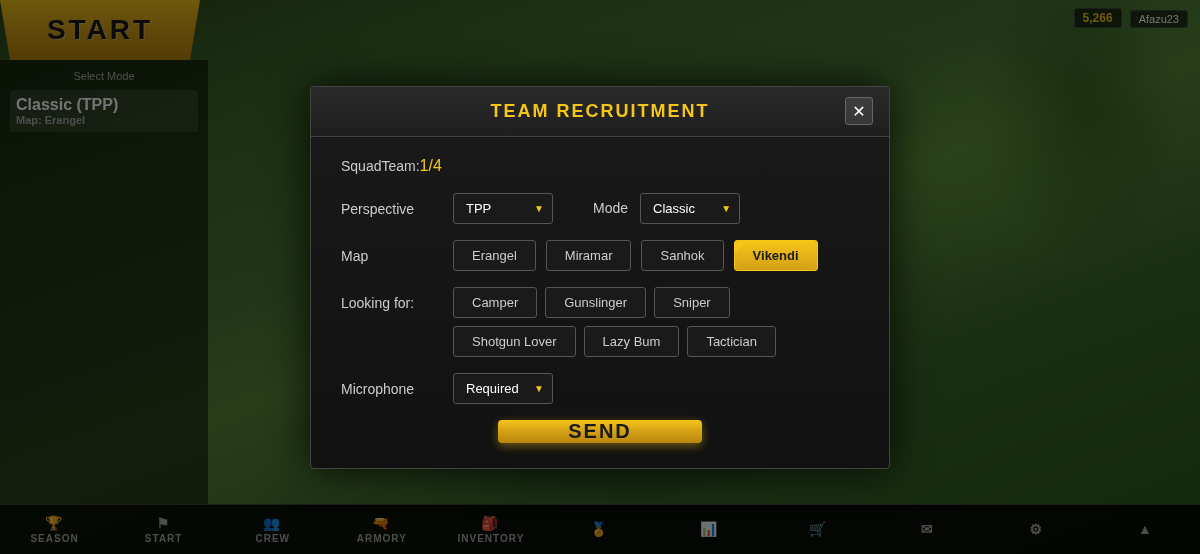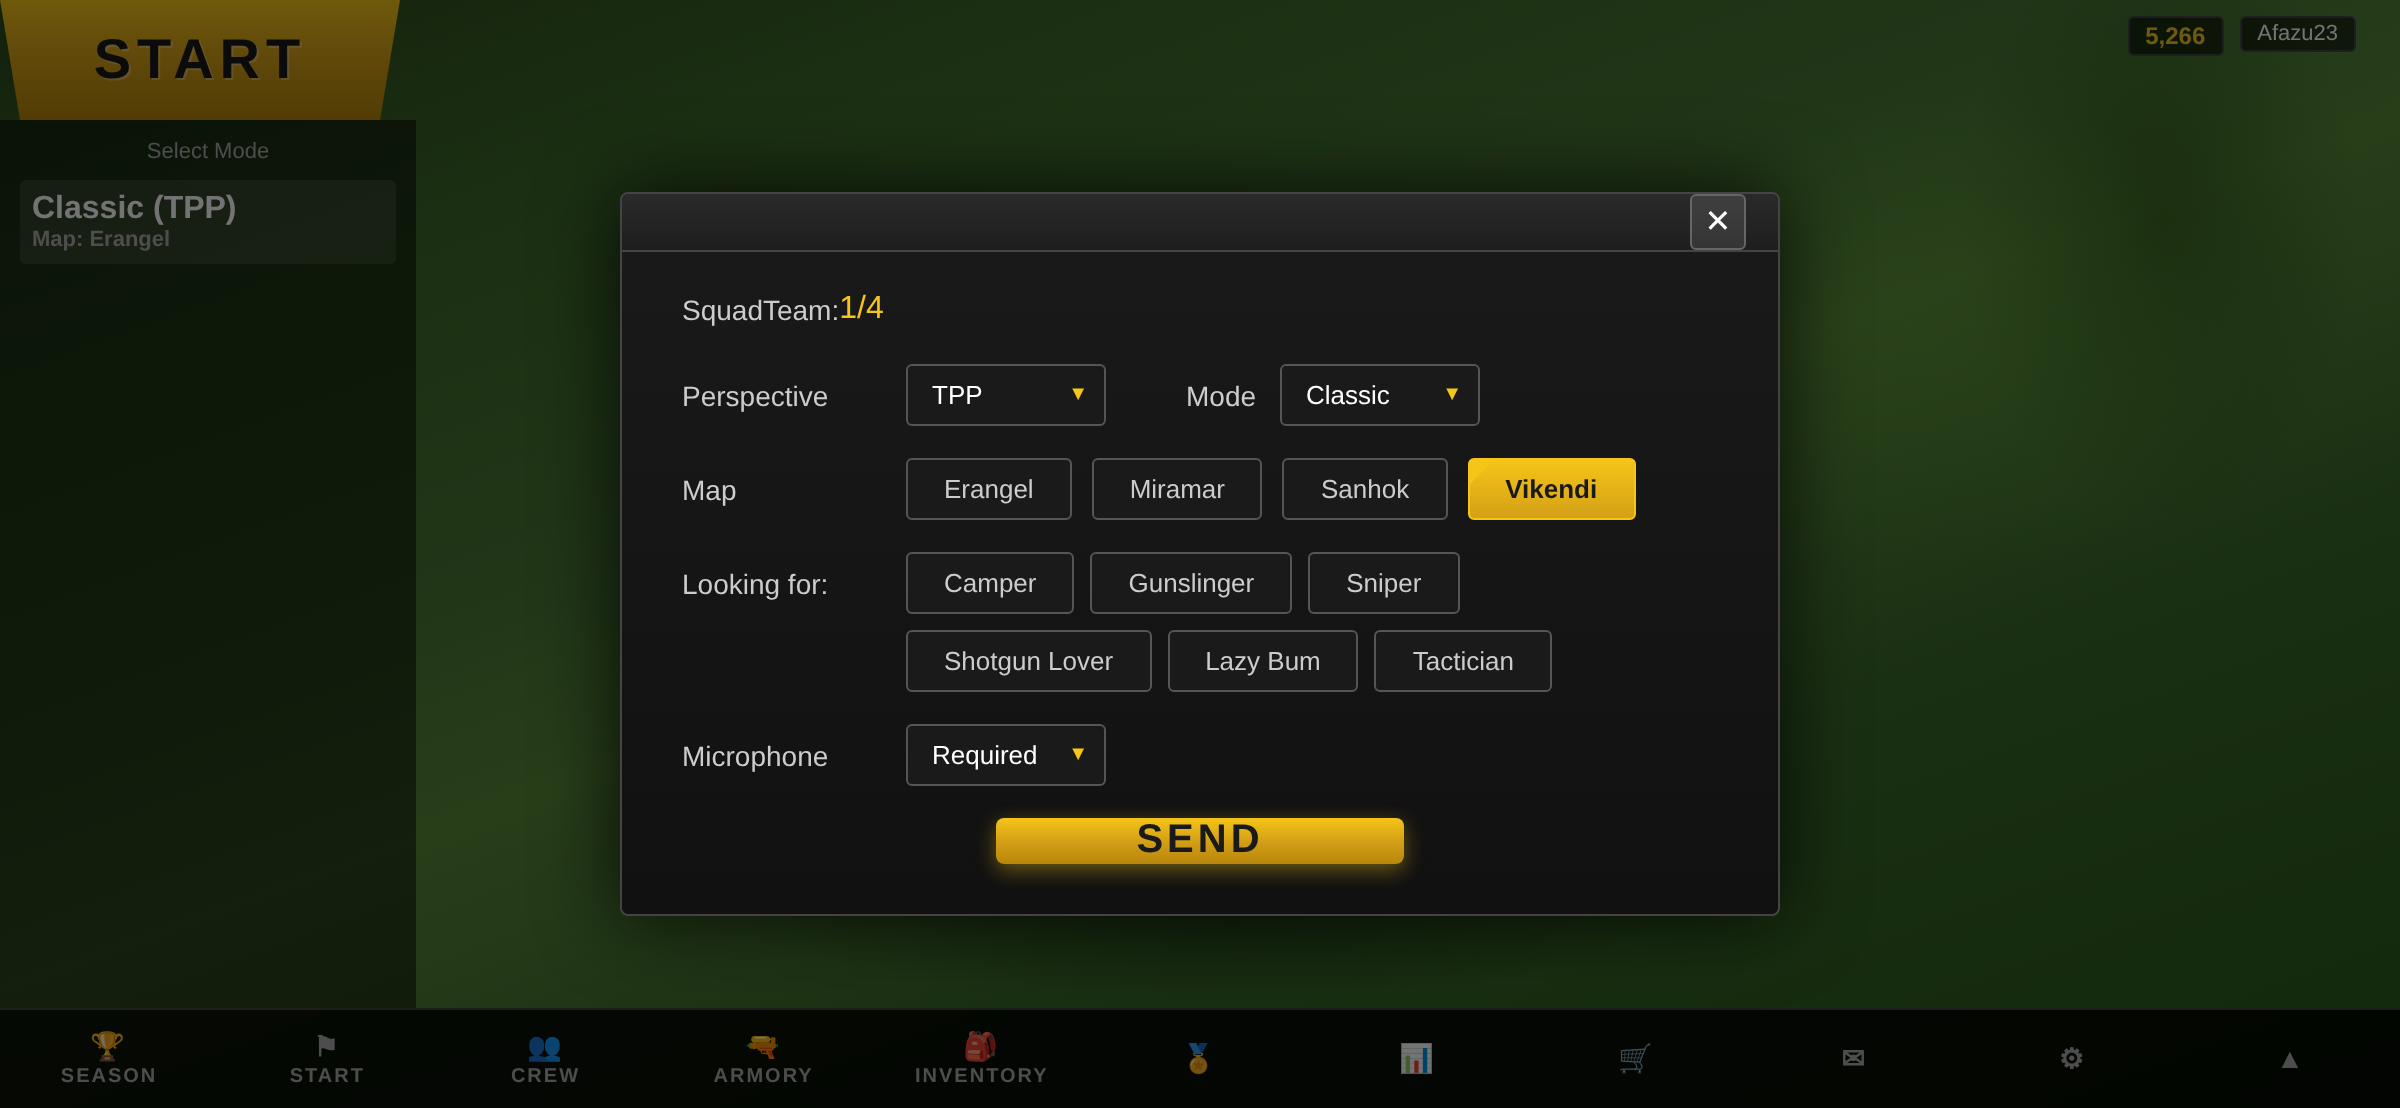--- a/index.html
+++ b/index.html
@@ -344,23 +344,23 @@
       cursor: pointer;
       letter-spacing: 2px;
       text-transform: uppercase;
       box-shadow: 0 3px 10px rgba(245,197,24,0.4);
     }
 
     
     .top-right {
       position: absolute;
       top: 8px;
-      right: 22px;
-      display: flex;
-      align-items: flex-start;
+      right: 12px;
+      display: flex;
+      align-items: flex-end;
       gap: 8px;
       z-index: 6;
     }
 
     .currency-box {
       background: rgba(0,0,0,0.6);
       border: 1px solid #444;
       border-radius: 3px;
       padding: 2px 8px;
       color: #f5c518;
@@ -438,20 +438,21 @@
   </div>
   <div class="nav-item">
     <span class="nav-icon">▲</span>
   </div>
 </div>
 
 <div class="modal-backdrop">
   <div class="modal">
 
     <div class="modal-header">
+      <span class="modal-title">Team Recruitment</span>
       <div class="close-btn">✕</div>
     </div>
 
     <div class="modal-body">
 
       <div class="squad-row">
         <span class="squad-label">Squad</span>
         <span class="team-label">Team:</span>
         <span class="team-value">1/4</span>
       </div>

